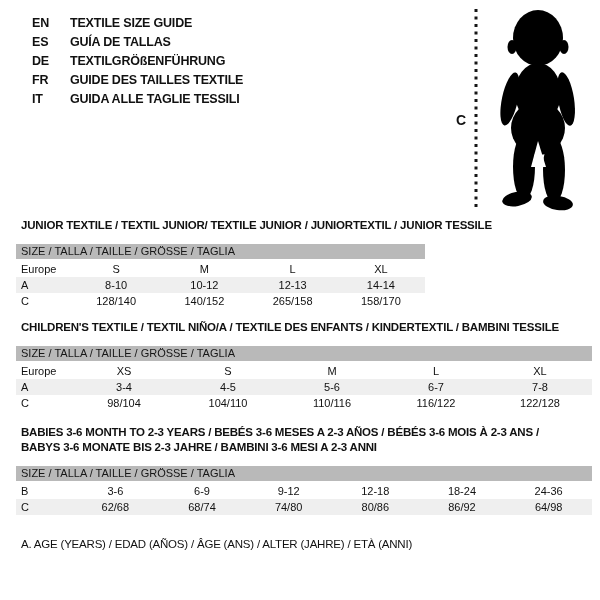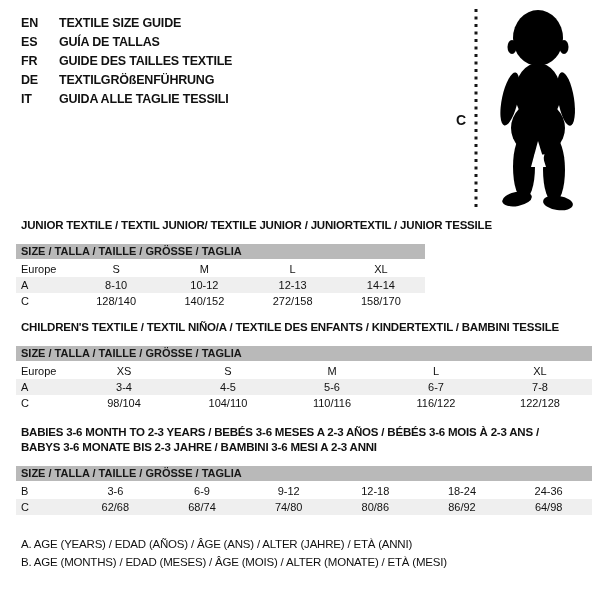--- a/index.html
+++ b/index.html
@@ -24,21 +24,21 @@
   .lang-block{
     position:absolute;left:21px;top:14px;
   }
   .lang-row{
     display:flex;
     height:19px;line-height:19px;
     font-size:12.5px;font-weight:bold;
     letter-spacing:-0.2px;
     white-space:nowrap;
   }
-  .lang-code{width:38px;}
+  .lang-code{width:38px;margin-left:11px;}
   
   .figure{
     position:absolute;left:448px;top:4px;
     width:145px;height:210px;
   }
   .figure svg{display:block;}
   
   .size-section{
     position:absolute;left:16px;
   }
@@ -50,21 +50,20 @@
     white-space:nowrap;
   }
   .size-bar{
     margin-top:11px;
     height:15px;line-height:15px;
     background:var(--bar-bg);
     font-size:11px;
     padding-left:5px;
     margin-bottom:2px;
     color:#161616;
-    font-weight:bold;
   }
   table.size-grid{
     border-collapse:collapse;
     table-layout:fixed;
     width:100%;
     font-size:11px;
     color:var(--text);
   }
   table.size-grid td{
     height:16px;
@@ -96,26 +95,26 @@
   <div class="lang-block">
     <div class="lang-row">
       <span class="lang-code">EN</span>
       <span class="lang-title">TEXTILE SIZE GUIDE</span>
     </div>
     <div class="lang-row">
       <span class="lang-code">ES</span>
       <span class="lang-title">GUÍA DE TALLAS</span>
     </div>
     <div class="lang-row">
+      <span class="lang-code">DE</span>
+      <span class="lang-title">TEXTILGRÖßENFÜHRUNG</span>
+    </div>
+    <div class="lang-row">
       <span class="lang-code">FR</span>
       <span class="lang-title">GUIDE DES TAILLES TEXTILE</span>
-    </div>
-    <div class="lang-row">
-      <span class="lang-code">DE</span>
-      <span class="lang-title">TEXTILGRÖßENFÜHRUNG</span>
     </div>
     <div class="lang-row">
       <span class="lang-code">IT</span>
       <span class="lang-title">GUIDA ALLE TAGLIE TESSILI</span>
     </div>
   </div>
 
   <div class="figure">
     <svg width="145" height="210" viewBox="0 0 145 210" xmlns="http://www.w3.org/2000/svg">
       <line x1="28" y1="5" x2="28" y2="205" stroke="#161616" stroke-width="3" stroke-dasharray="3 4.5"></line>
@@ -168,21 +167,21 @@
             <td class="row-label">A</td>
             <td>8-10</td>
             <td>10-12</td>
             <td>12-13</td>
             <td>14-14</td>
           </tr>
           <tr>
             <td class="row-label">C</td>
             <td>128/140</td>
             <td>140/152</td>
-            <td>272/158</td>
+            <td>265/158</td>
             <td>158/170</td>
           </tr>
         </tbody>
       </table>
     </section>
   <section class="size-section" style="top:320px;width:576px">
       <div class="table-title">CHILDREN'S TEXTILE / TEXTIL NIÑO/A / TEXTILE DES ENFANTS / KINDERTEXTIL / BAMBINI TESSILE</div>
       <div class="size-bar">SIZE / TALLA / TAILLE / GRÖSSE / TAGLIA</div>
       <table class="size-grid">
         <colgroup>
@@ -253,16 +252,15 @@
             <td>80/86</td>
             <td>86/92</td>
             <td>64/98</td>
           </tr>
         </tbody>
       </table>
     </section>
 
   <div class="legend">
     <div class="legend-line">A. AGE (YEARS) / EDAD (AÑOS) / ÂGE (ANS) / ALTER (JAHRE) / ETÀ (ANNI)</div>
-    <div class="legend-line">B. AGE (MONTHS) / EDAD (MESES) / ÂGE (MOIS) / ALTER (MONATE) / ETÀ (MESI)</div>
   </div>
 
 </div>
 
 </body></html>

